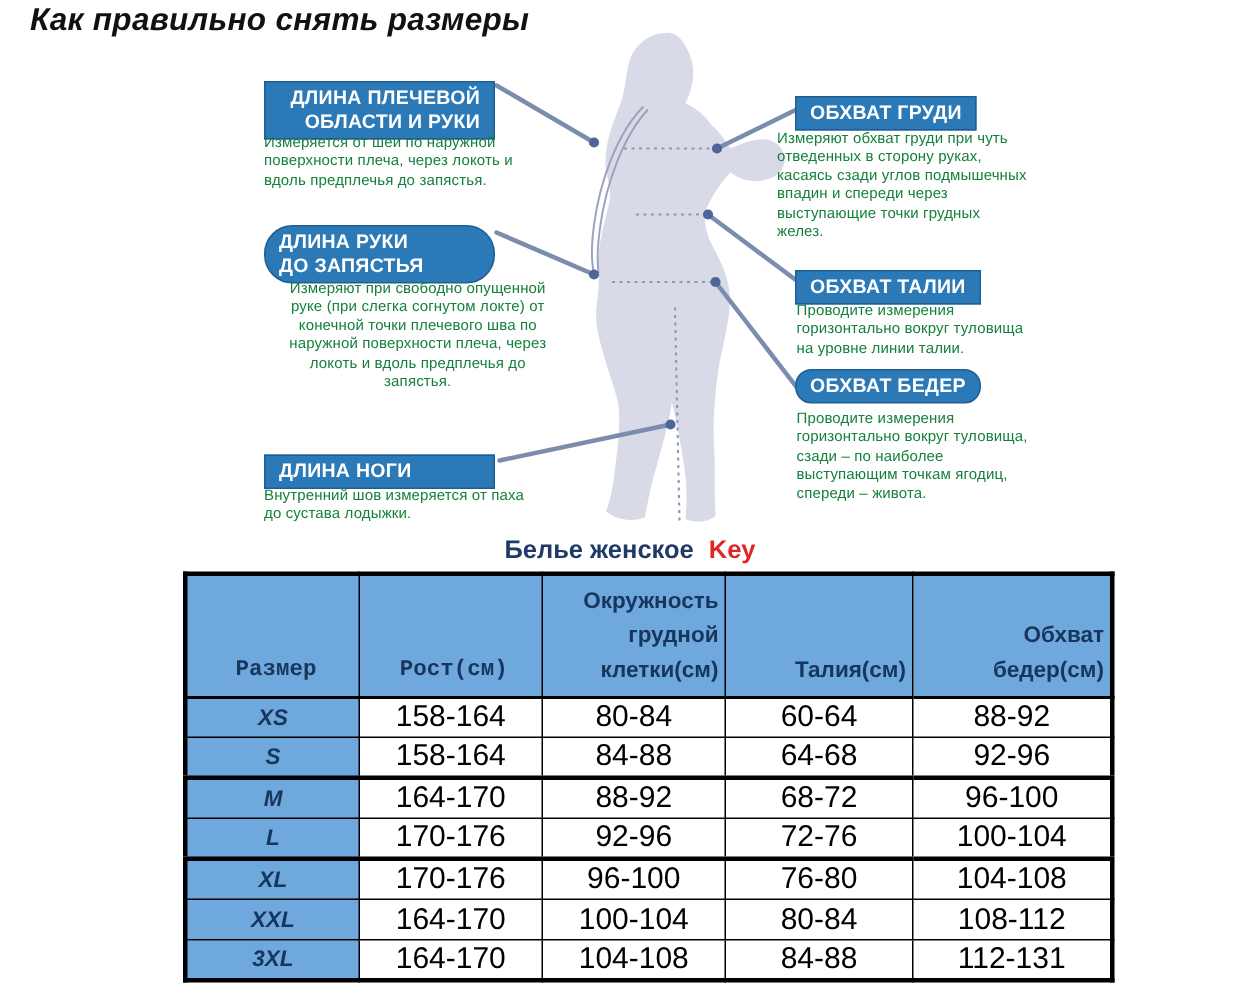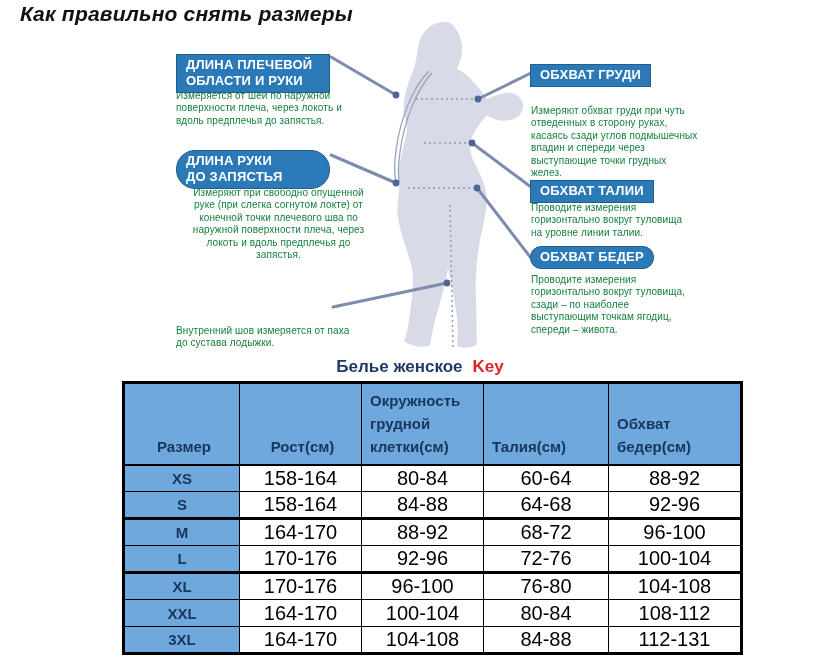--- a/index.html
+++ b/index.html
@@ -21,29 +21,29 @@
     background:#2b79b7;border:1px solid #205e91;
     color:#fff;font-weight:bold;font-size:13px;line-height:1.22;
     padding:2px 9px 3px 9px;white-space:pre-line;letter-spacing:.2px;
     box-sizing:border-box;
   }
   .callout-desc{
     position:absolute;color:#15803d;font-size:10px;line-height:1.24;
     white-space:pre-line;letter-spacing:.1px;
   }
   
-  #lc0{left:176px;top:54px;min-width:154px;}
+  #lc0{left:176px;top:54px;min-width:154px;text-align:right;}
   #ld0{left:176px;top:90px;width:200px;}
   #lc1{left:176px;top:150px;min-width:154px;border-radius:19px;}
   #ld1{left:176px;top:187px;width:205px;text-align:center;}
   #lc2{left:176px;top:303px;min-width:154px;}
   #ld2{left:176px;top:325px;width:210px;}
   
   #rc0{left:530px;top:64px;}
-  #rd0{left:531px;top:87px;width:220px;margin-top:18px;}
+  #rd0{left:518px;top:87px;width:220px;}
   #rc1{left:530px;top:180px;text-align:right;}
   #rd1{left:531px;top:202px;width:225px;}
   #rc2{left:530px;top:246px;border-radius:11px;}
   #rd2{left:531px;top:274px;width:225px;}
   
   #table-section{position:absolute;left:122px;top:356px;width:596px;}
   .table-title{
     text-align:center;font-size:17px;font-weight:bold;color:#1f3a67;
     margin:0 0 3px 0;line-height:22px;
   }
@@ -54,26 +54,26 @@
   }
   .size-table col:nth-child(1){width:116px;}
   .size-table col:nth-child(2){width:122px;}
   .size-table col:nth-child(3){width:122px;}
   .size-table col:nth-child(4){width:125px;}
   .size-table col:nth-child(5){width:133px;}
   .size-table th,.size-table td{border:1.5px solid #000;box-sizing:border-box;}
   .size-table thead th{
     background:#6fa8dc;color:#17365d;font-size:15px;font-weight:bold;
     height:82px;vertical-align:bottom;padding:0 4px 5px 8px;
-    text-align:left;line-height:1.55;border-bottom:2px solid #000;
-  }
-  .size-table thead th.center{text-align:center;}
+    text-align:right;line-height:1.55;border-bottom:2px solid #000;
+  }
+  .size-table thead th.center{text-align:center;font-family:Liberation Mono, monospace;}
   .size-table td{height:27px;text-align:center;font-size:20px;color:#000;padding:0;}
   .size-table td.size-cell{
-    background:#6fa8dc;color:#17365d;font-weight:bold;font-size:15px;
+    background:#6fa8dc;color:#17365d;font-weight:bold;font-size:15px;font-style:italic;
   }
   .size-table tr.group-start td{border-top:3px solid #000;}
 </style>
 </head>
 <body>
 
 <div id="diagram">
 
   <svg id="figure-svg" width="837" height="358" viewBox="0 0 837 358">
 
@@ -132,20 +132,21 @@
 
   <div id="lc1" class="callout-label">ДЛИНА РУКИ
 ДО ЗАПЯСТЬЯ</div>
   <div id="ld1" class="callout-desc">Измеряют при свободно опущенной
 руке (при слегка согнутом локте) от
 конечной точки плечевого шва по
 наружной поверхности плеча, через
 локоть и вдоль предплечья до
 запястья.</div>
 
+  <div id="lc2" class="callout-label">ДЛИНА НОГИ</div>
   <div id="ld2" class="callout-desc">Внутренний шов измеряется от паха
 до сустава лодыжки.</div>
 
   <div id="rc0" class="callout-label">ОБХВАТ ГРУДИ</div>
   <div id="rd0" class="callout-desc">Измеряют обхват груди при чуть
 отведенных в сторону руках,
 касаясь сзади углов подмышечных
 впадин и спереди через
 выступающие точки грудных
 желез.</div>

